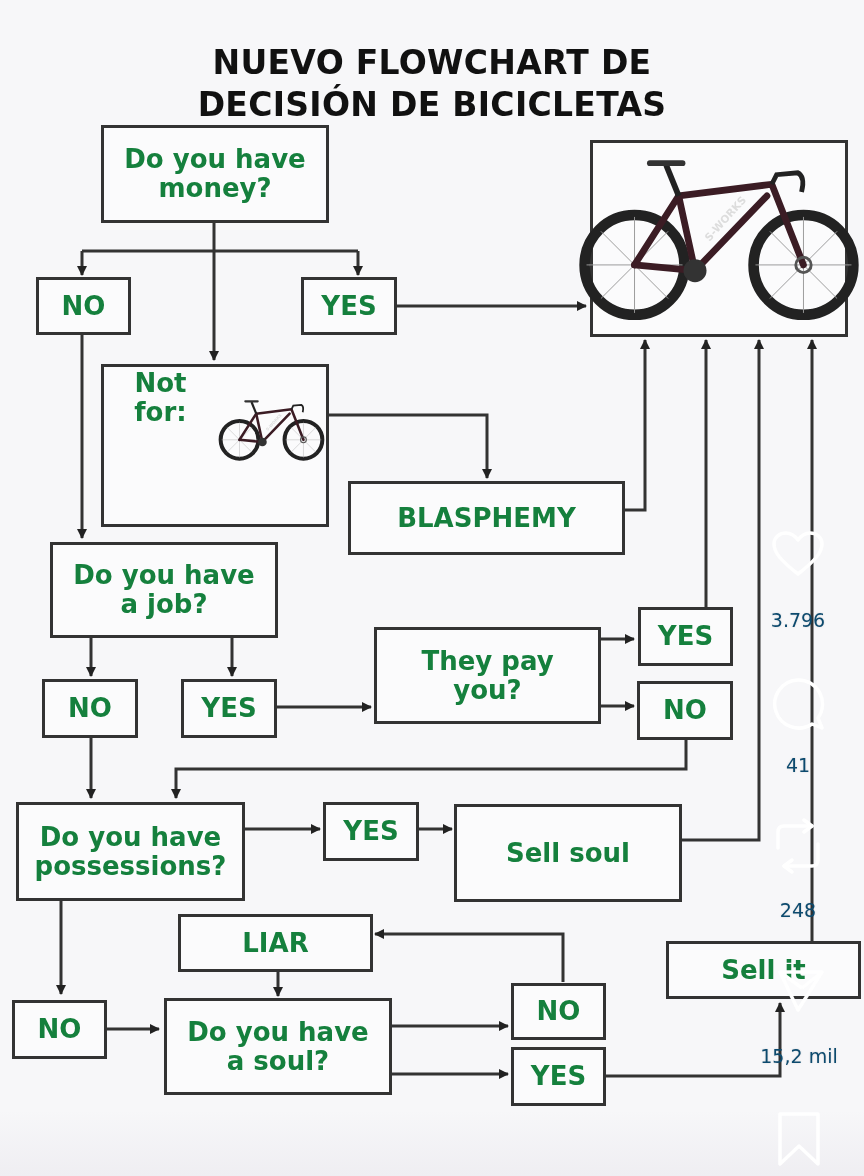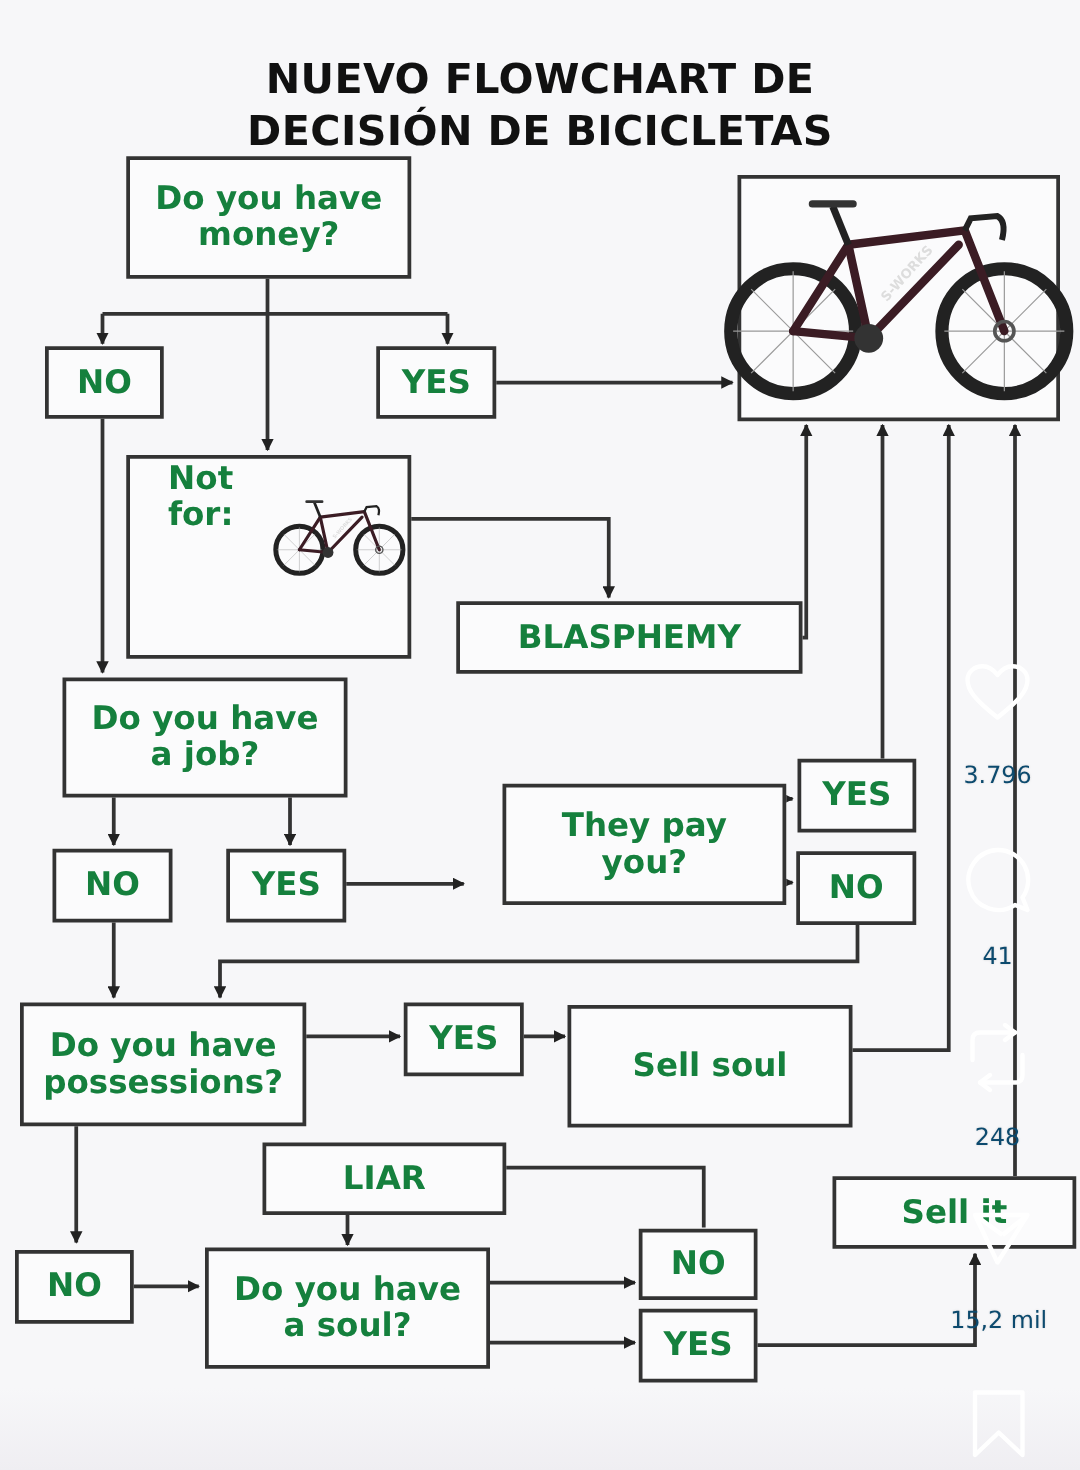--- a/index.html
+++ b/index.html
@@ -128,50 +128,50 @@
 </div>
 <div class="box" style="left:36px;top:277px;width:95px;height:58px;">NO</div>
 <div class="box" style="left:301px;top:277px;width:96px;height:58px;">YES</div>
 
 <div class="box bike-box" style="left:101px;top:364px;width:228px;height:163px;">
   <div class="label">Not for:</div>
   <svg class="bike-svg" width="214" height="122" style="margin:0 auto;">
       <use href="#bike"></use>
     </svg>
 </div>
-<div class="box" style="left:365px;top:481px;width:277px;height:58px;text-align:center;">BLASPHEMY</div>
+<div class="box" style="left:348px;top:481px;width:277px;height:74px;text-align:center;">BLASPHEMY</div>
 
 <div class="box" style="left:50px;top:542px;width:228px;height:96px;">
   <div>
       <span>Do you have</span>
       <span>a job?</span>
     </div>
 </div>
 <div class="box" style="left:42px;top:679px;width:96px;height:59px;">NO</div>
 <div class="box" style="left:181px;top:679px;width:96px;height:59px;">YES</div>
 
-<div class="box" style="left:374px;top:627px;width:227px;height:97px;margin-left:28px;">
+<div class="box" style="left:374px;top:627px;width:227px;height:97px;">
   <div>
       <span>They pay</span>
       <span>you?</span>
     </div>
 </div>
 <div class="box" style="left:638px;top:607px;width:95px;height:59px;">YES</div>
 <div class="box" style="left:637px;top:681px;width:96px;height:59px;">NO</div>
 
 <div class="box" style="left:16px;top:802px;width:229px;height:99px;">
   <div>
       <span>Do you have</span>
       <span>possessions?</span>
     </div>
 </div>
 <div class="box" style="left:323px;top:802px;width:96px;height:59px;">YES</div>
 <div class="box" style="left:454px;top:804px;width:228px;height:98px;">Sell soul</div>
 
-<div class="box" style="left:178px;top:914px;width:195px;height:58px;margin-left:32px;">LIAR</div>
+<div class="box" style="left:178px;top:914px;width:195px;height:58px;">LIAR</div>
 <div class="box" style="left:12px;top:1000px;width:95px;height:59px;">NO</div>
 <div class="box" style="left:164px;top:998px;width:228px;height:97px;">
   <div>
       <span>Do you have</span>
       <span>a soul?</span>
     </div>
 </div>
 <div class="box" style="left:511px;top:983px;width:95px;height:57px;">NO</div>
 <div class="box" style="left:511px;top:1047px;width:95px;height:59px;">YES</div>
 <div class="box" style="left:666px;top:941px;width:195px;height:58px;">Sell it</div>

